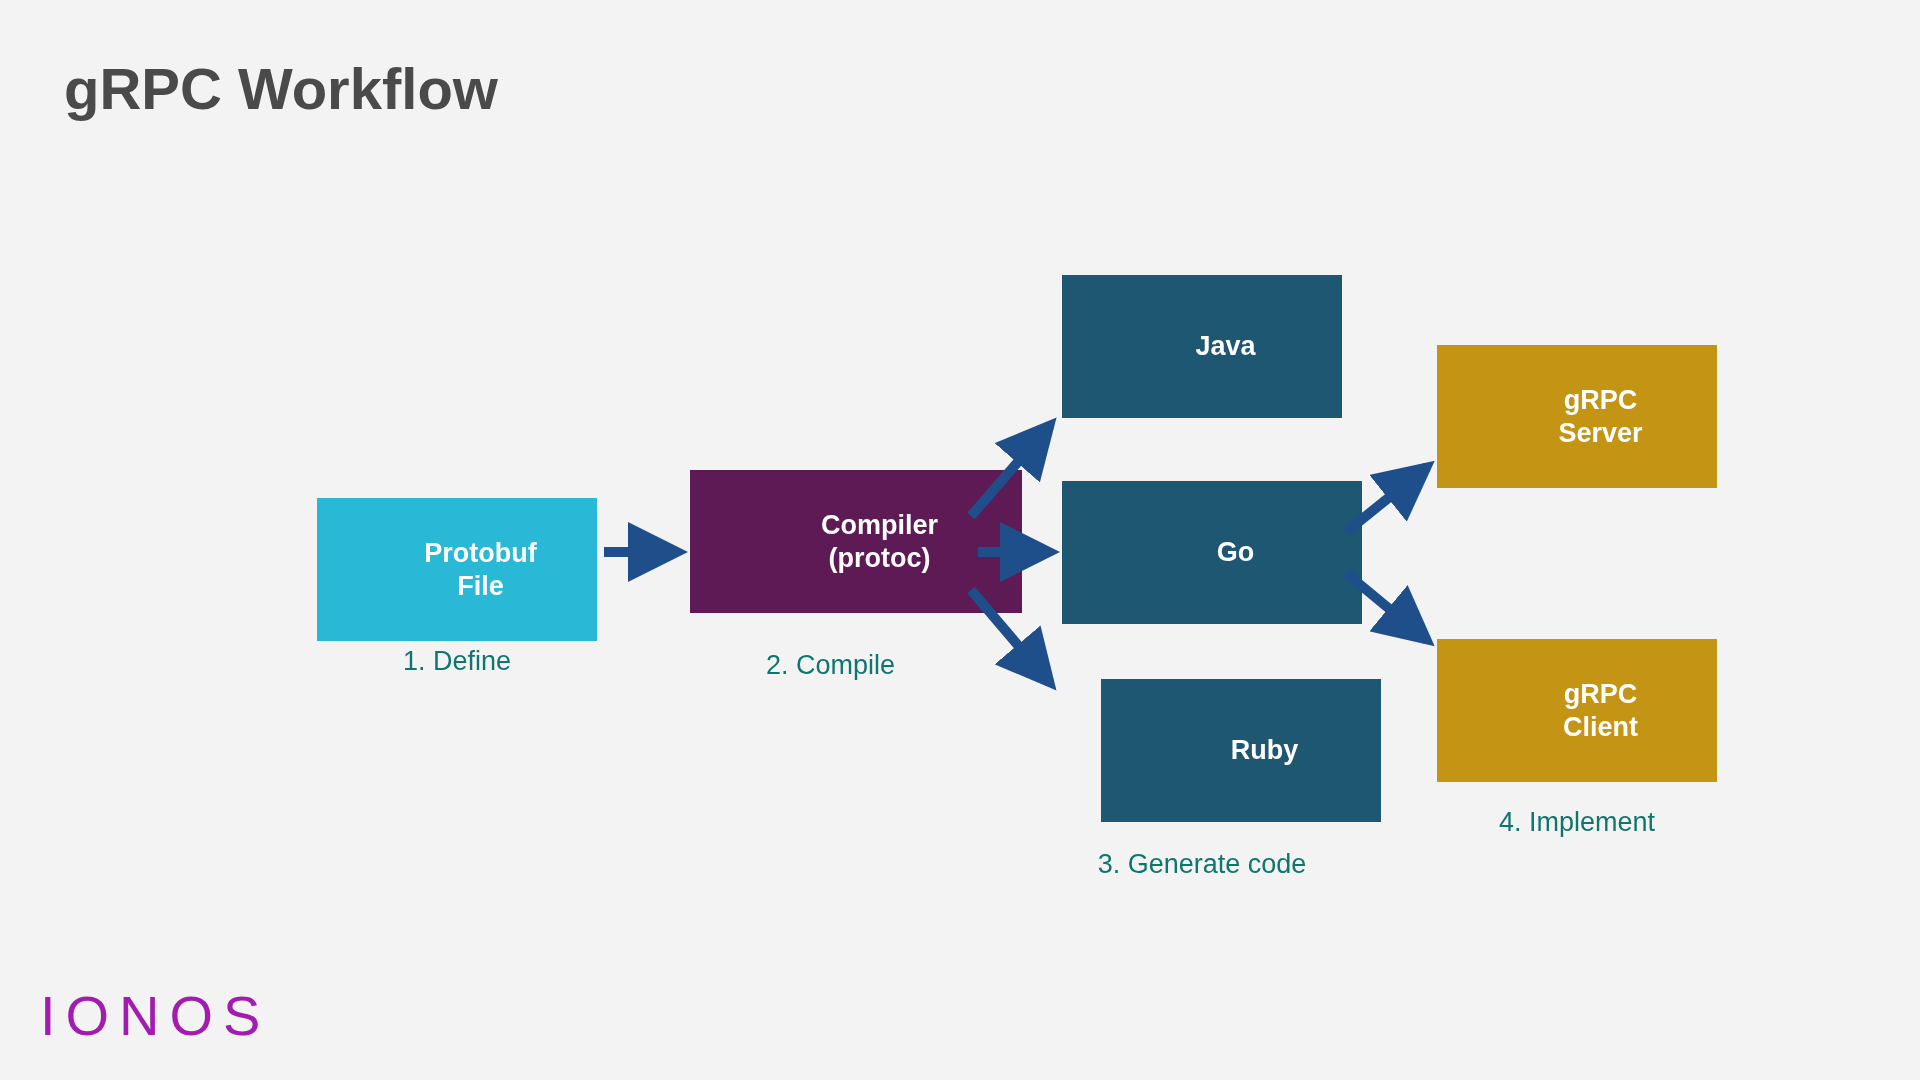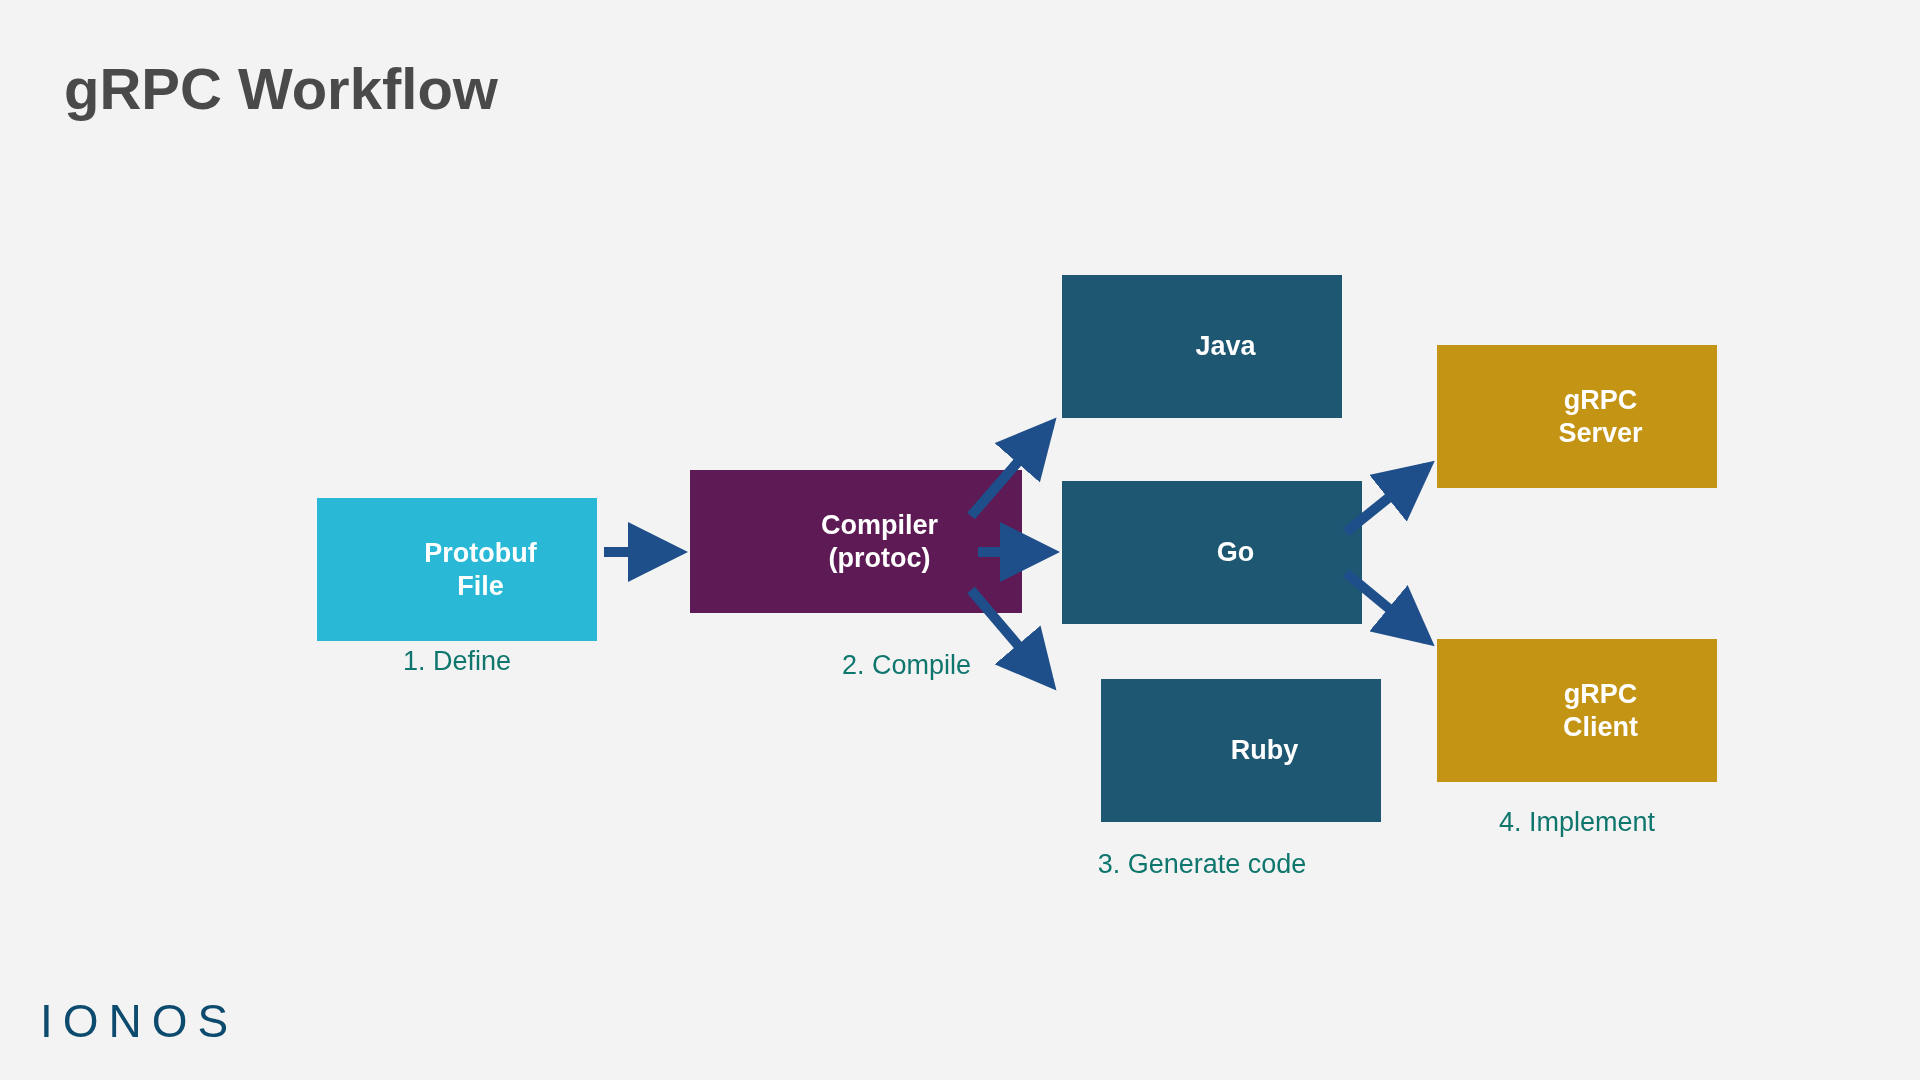--- a/index.html
+++ b/index.html
@@ -46,31 +46,31 @@
     
     #protobuf { left: 317px; top: 481px; width: 280px; height: 143px; font-size: 27px; line-height: 1.2; margin-top: 17px; }
     #compiler { left: 690px; top: 470px; width: 332px; height: 143px; font-size: 27px; line-height: 1.2; }
     #java { left: 1062px; top: 275px; width: 280px; height: 143px; font-size: 27px; }
     #go { left: 1062px; top: 481px; width: 300px; height: 143px; font-size: 27px; }
     #ruby { left: 1062px; top: 679px; width: 280px; height: 143px; font-size: 27px; margin-left: 39px; }
     #server { left: 1437px; top: 345px; width: 280px; height: 143px; font-size: 27px; line-height: 1.2; }
     #client { left: 1437px; top: 639px; width: 280px; height: 143px; font-size: 27px; line-height: 1.2; }
     
     #step1 { left: 317px; top: 646px; width: 280px; }
-    #step2 { left: 690px; top: 650px; width: 281px; text-align: right; }
+    #step2 { left: 690px; top: 650px; width: 281px; }
     #step3 { left: 1062px; top: 849px; width: 280px; }
     #step4 { left: 1437px; top: 807px; width: 280px; }
     
     .logo {
       position: absolute;
       left: 40px;
       bottom: 32px;
-      font-size: 46px;
+      font-size: 56px;
       font-weight: 500;
-      color: #0c4a6e;
+      color: #a21caf;
       letter-spacing: 10px;
       font-family: Arial, sans-serif;
     }
     .arrow-svg {
       position: absolute;
       top: 0; left: 0;
       width: 1920px; height: 1080px;
       pointer-events: none;
     }
   </style>

